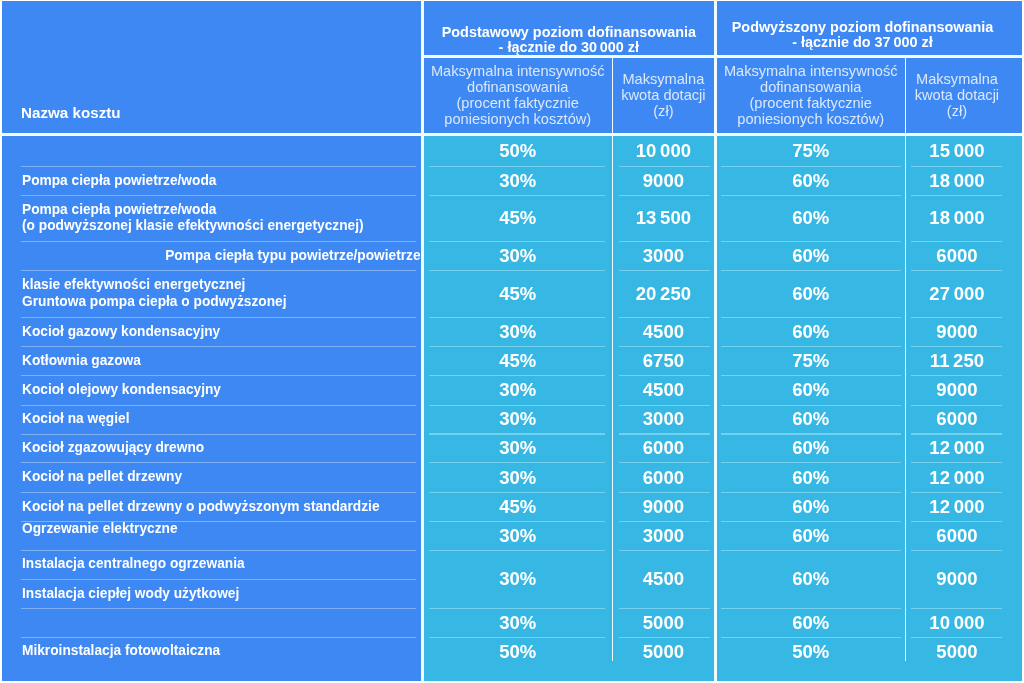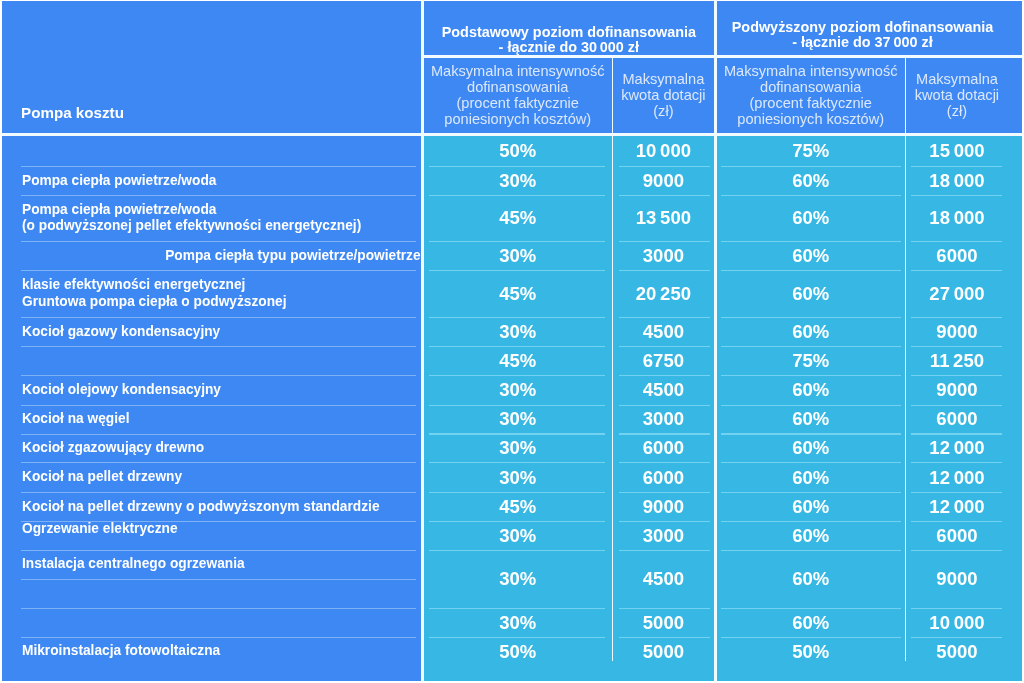--- a/index.html
+++ b/index.html
@@ -66,51 +66,54 @@
 <div class="abs subhdr" style="left:906.40px;top:56.80px;width:101.10px;height:78.20px;">
       <span class="ln">Maksymalna</span>
       <span class="ln">kwota dotacji</span>
       <span class="ln">(zł)</span>
     </div>
 
 <div class="abs hline-w" style="left:424.00px;top:55.20px;width:598.00px;height:3.00px;"></div>
 <div class="abs hline-w" style="left:424.00px;top:133.20px;width:598.00px;height:3.00px;"></div>
 <div class="abs hline-w" style="left:2.00px;top:133.20px;width:418.60px;height:3.00px;"></div>
 <div class="abs namehdr" style="left:2.00px;top:1.00px;width:418.60px;height:134.00px;">
-      <span>Pompa kosztu</span>
+      <span>Nazwa kosztu</span>
     </div>
 <div class="abs vline" style="left:420.60px;top:1.00px;width:3.40px;height:680.00px;"></div>
 
 <div class="abs vline" style="left:611.50px;top:56.80px;width:1.60px;height:604.70px;"></div>
 <div class="abs vline" style="left:713.70px;top:1.00px;width:3.00px;height:680.00px;"></div>
 <div class="abs vline" style="left:904.80px;top:56.80px;width:1.60px;height:604.70px;"></div>
 
 <div class="abs hline-n" style="left:20.50px;top:166.10px;width:395.50px;height:1.10px;"></div>
 <div class="abs namecell" style="left:2.00px;top:166.40px;width:418.60px;height:28.90px;">
       <span class="ln">Pompa ciepła powietrze/woda</span>
     </div>
 <div class="abs hline-n" style="left:20.50px;top:195.00px;width:395.50px;height:1.10px;"></div>
 <div class="abs namecell" style="left:2.00px;top:195.30px;width:418.60px;height:46.30px;">
       <span class="ln">Pompa ciepła powietrze/woda</span>
-      <span class="ln">(o podwyższonej pellet efektywności energetycznej)</span>
+      <span class="ln">(o podwyższonej klasie efektywności energetycznej)</span>
     </div>
 <div class="abs hline-n" style="left:20.50px;top:241.30px;width:395.50px;height:1.10px;"></div>
 <div class="abs namecell" style="left:2.00px;top:241.60px;width:418.60px;height:29.10px;align-items:flex-end;">
       <span class="ln">Pompa ciepła typu powietrze/powietrze</span>
     </div>
 <div class="abs hline-n" style="left:20.50px;top:270.40px;width:395.50px;height:1.10px;"></div>
 <div class="abs namecell" style="left:2.00px;top:270.70px;width:418.60px;height:46.70px;">
       <span class="ln">klasie efektywności energetycznej</span>
       <span class="ln">Gruntowa pompa ciepła o podwyższonej</span>
     </div>
 <div class="abs hline-n" style="left:20.50px;top:317.10px;width:395.50px;height:1.10px;"></div>
 <div class="abs namecell" style="left:2.00px;top:317.40px;width:418.60px;height:29.10px;">
       <span class="ln">Kocioł gazowy kondensacyjny</span>
     </div>
 <div class="abs hline-n" style="left:20.50px;top:346.20px;width:395.50px;height:1.10px;"></div>
+<div class="abs namecell" style="left:2.00px;top:346.50px;width:418.60px;height:28.90px;">
+      <span class="ln">Kotłownia gazowa</span>
+    </div>
 <div class="abs hline-n" style="left:20.50px;top:375.10px;width:395.50px;height:1.10px;"></div>
 <div class="abs namecell" style="left:2.00px;top:375.40px;width:418.60px;height:29.60px;">
       <span class="ln">Kocioł olejowy kondensacyjny</span>
     </div>
 <div class="abs hline-n" style="left:20.50px;top:404.70px;width:395.50px;height:1.10px;"></div>
 <div class="abs namecell" style="left:2.00px;top:405.00px;width:418.60px;height:28.80px;">
       <span class="ln">Kocioł na węgiel</span>
     </div>
 <div class="abs hline-n" style="left:20.50px;top:433.50px;width:395.50px;height:1.10px;"></div>
 <div class="abs namecell" style="left:2.00px;top:433.80px;width:418.60px;height:28.90px;">
@@ -126,20 +129,23 @@
     </div>
 <div class="abs hline-n" style="left:20.50px;top:521.10px;width:395.50px;height:1.10px;"></div>
 <div class="abs namecell" style="left:2.00px;top:515px;width:368px;height:28.60px;">
       <span class="ln">Ogrzewanie elektryczne</span>
     </div>
 <div class="abs hline-n" style="left:20.50px;top:549.70px;width:395.50px;height:1.10px;"></div>
 <div class="abs namecell" style="left:2.00px;top:550.00px;width:418.60px;height:29.40px;">
       <span class="ln">Instalacja centralnego ogrzewania</span>
     </div>
 <div class="abs hline-n" style="left:20.50px;top:579.10px;width:395.50px;height:1.10px;"></div>
+<div class="abs namecell" style="left:2.00px;top:579.40px;width:418.60px;height:29.30px;">
+      <span class="ln">Instalacja ciepłej wody użytkowej</span>
+    </div>
 <div class="abs hline-n" style="left:20.50px;top:608.40px;width:395.50px;height:1.10px;"></div>
 <div class="abs hline-n" style="left:20.50px;top:636.90px;width:395.50px;height:1.10px;"></div>
 <div class="abs namecell" style="left:2.00px;top:637.20px;width:418.60px;height:29.10px;">
       <span class="ln">Mikroinstalacja fotowoltaiczna</span>
     </div>
 
 <div class="abs celltext" style="left:424.00px;top:135.00px;width:187.50px;height:31.40px;">
       <span>50%</span>
     </div>
 <div class="abs celltext" style="left:613.10px;top:135.00px;width:100.60px;height:31.40px;">

